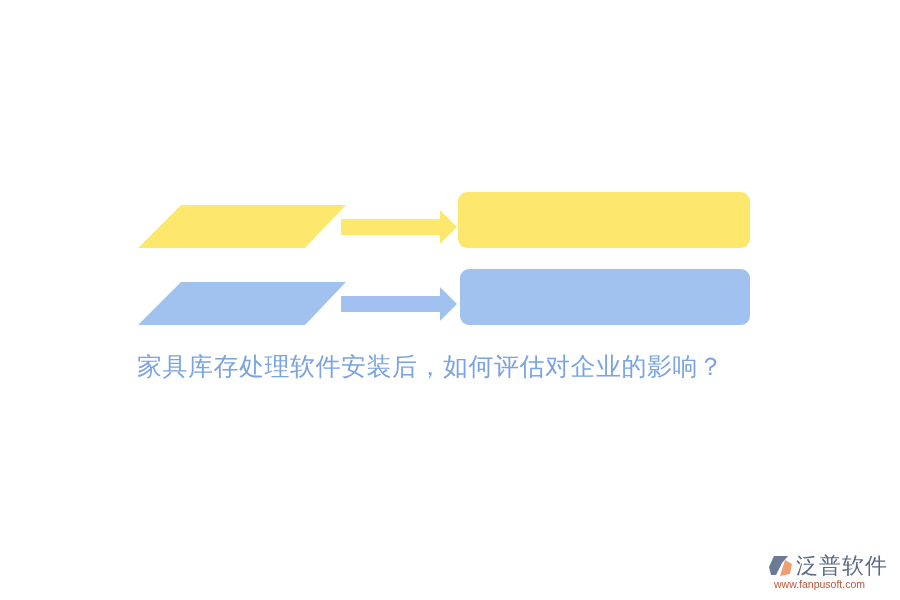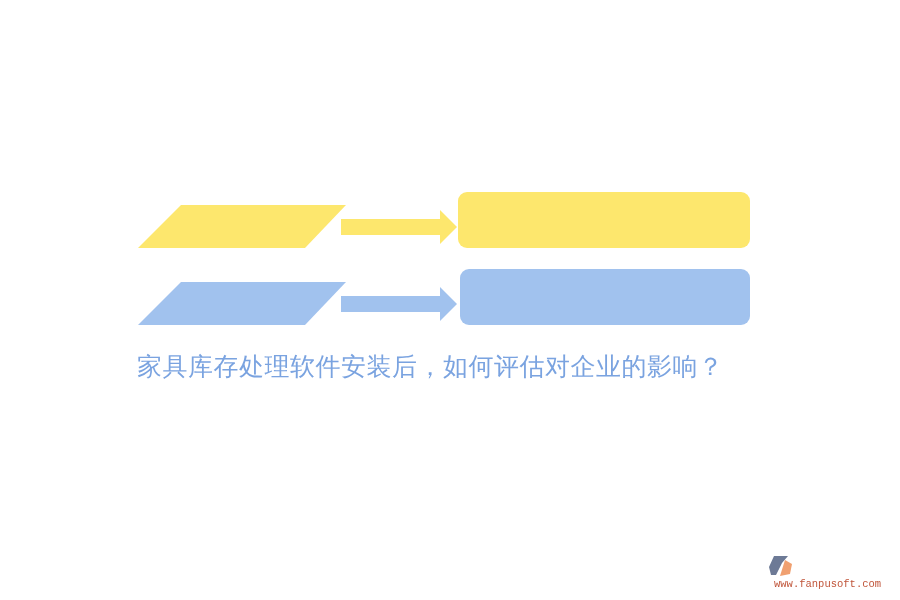--- a/index.html
+++ b/index.html
@@ -6,21 +6,21 @@
   body { width:900px; height:600px; background:#ffffff; position:relative; overflow:hidden;
          font-family:"DejaVu Sans", sans-serif; }
   .shapes { position:absolute; left:0; top:0; width:900px; height:600px; }
   .title { position:absolute; left:137px; top:350px; font-size:25px; color:#7aa3e0;
            white-space:nowrap; letter-spacing:0.5px; font-family:"DejaVu Serif", serif; }
   .logo { position:absolute; left:768px; top:553px; width:125px; height:40px; }
   .logo-icon { position:absolute; left:0; top:0; width:26px; height:26px; }
   .logo-name { position:absolute; left:28px; top:-2px; font-size:22px; color:#5b6a86; letter-spacing:1px;
                font-family:"DejaVu Sans", sans-serif; }
   .logo-url { position:absolute; left:6px; top:25px; font-size:10.5px; color:#c0553a;
-              font-family:Liberation Mono, monospace; white-space:nowrap; }
+              font-family:Liberation Sans, sans-serif; white-space:nowrap; }
 </style>
 </head>
 <body>
 
 <svg class="shapes" viewBox="0 0 900 600">
 
   <polygon points="181,205 346,205 305,248 138,248" fill="#fde76d"></polygon>
   <polygon points="341,219 440,219 440,210 457,227 440,244 440,235 341,235" fill="#fde76d"></polygon>
   <rect x="458" y="192" width="292" height="56" rx="9" fill="#fde76d"></rect>
 
@@ -29,14 +29,15 @@
   <rect x="460" y="269" width="290" height="56" rx="9" fill="#a1c2ee"></rect>
 </svg>
 
 <div class="title">家具库存处理软件安装后，如何评估对企业的影响？</div>
 
 <div class="logo">
   <svg class="logo-icon" viewBox="0 0 26 26">
     <polygon points="6,3 20,3 14,10 8,22 3,22 1,14" fill="#6d7a96"></polygon>
     <polygon points="17,7 24,11 22,21 12,23" fill="#f0a070"></polygon>
   </svg>
+  <span class="logo-name">泛普软件</span>
   <span class="logo-url">www.fanpusoft.com</span>
 </div>
 
 </body></html>

